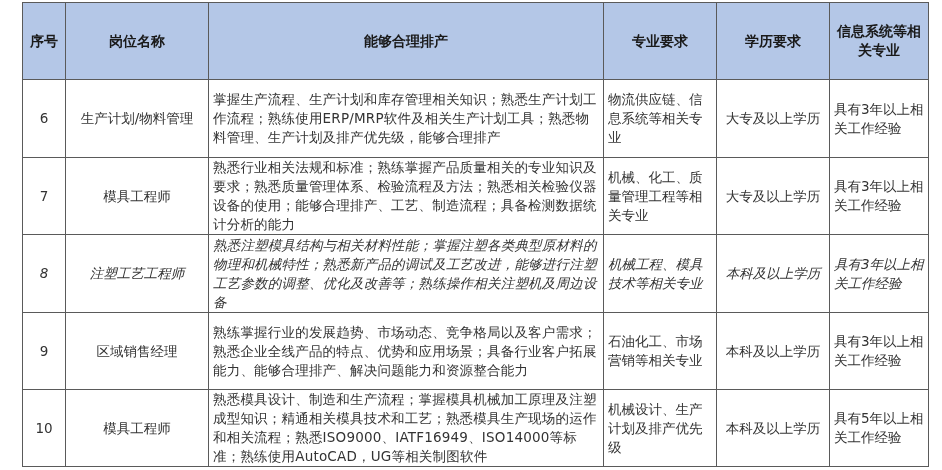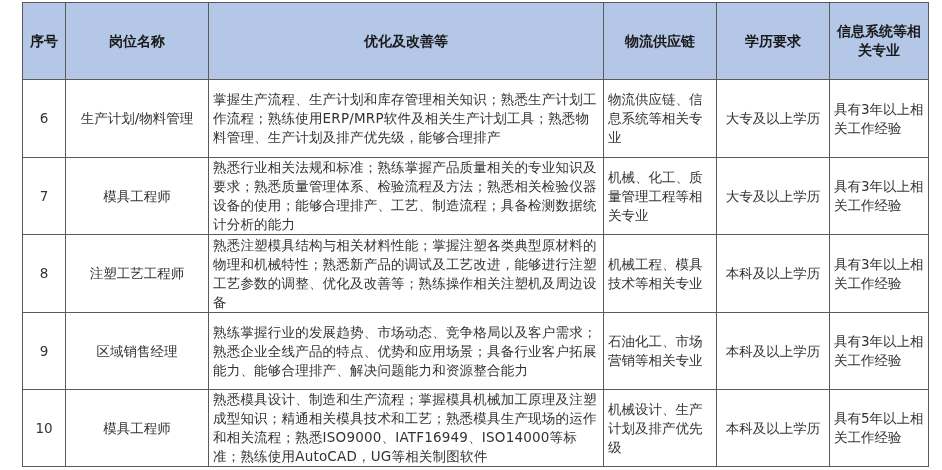--- a/index.html
+++ b/index.html
@@ -23,43 +23,43 @@
     color: #1a1a1a;
     height: 76px;
     text-align: center;
     font-size: 14px;
   }
   table.jobs td.c { text-align: center; }
   table.jobs td.l { text-align: left; }
   table.jobs td { color: #333; }
   tr.r6 td { height: 77px; }
   tr.r7 td { height: 76px; }
-  tr.r8 td { height: 77px; }
+  tr.r8 td { height: 77px; font-style: italic; }
   tr.r9 td { height: 76px; }
   tr.r10 td { height: 76px; }
   td.skill { padding: 0 4px 0 5px; letter-spacing: 0.2px; }
 </style>
 </head>
 <body>
 
 <table class="jobs">
   <colgroup>
     <col style="width:43px">
     <col style="width:143px">
     <col style="width:395px">
     <col style="width:113px">
     <col style="width:113px">
     <col style="width:99px">
   </colgroup>
   <thead>
     <tr>
       <th>序号</th>
       <th>岗位名称</th>
-      <th>优化及改善等</th>
-      <th>物流供应链</th>
+      <th>能够合理排产</th>
+      <th>专业要求</th>
       <th>学历要求</th>
       <th>信息系统等相关专业</th>
     </tr>
   </thead>
   <tbody>
     <tr class="r6">
       <td class="c">6</td>
       <td class="c">生产计划/物料管理</td>
       <td class="l skill">掌握生产流程、生产计划和库存管理相关知识；熟悉生产计划工作流程；熟练使用ERP/MRP软件及相关生产计划工具；熟悉物料管理、生产计划及排产优先级，能够合理排产</td>
       <td class="l">物流供应链、信息系统等相关专业</td>

